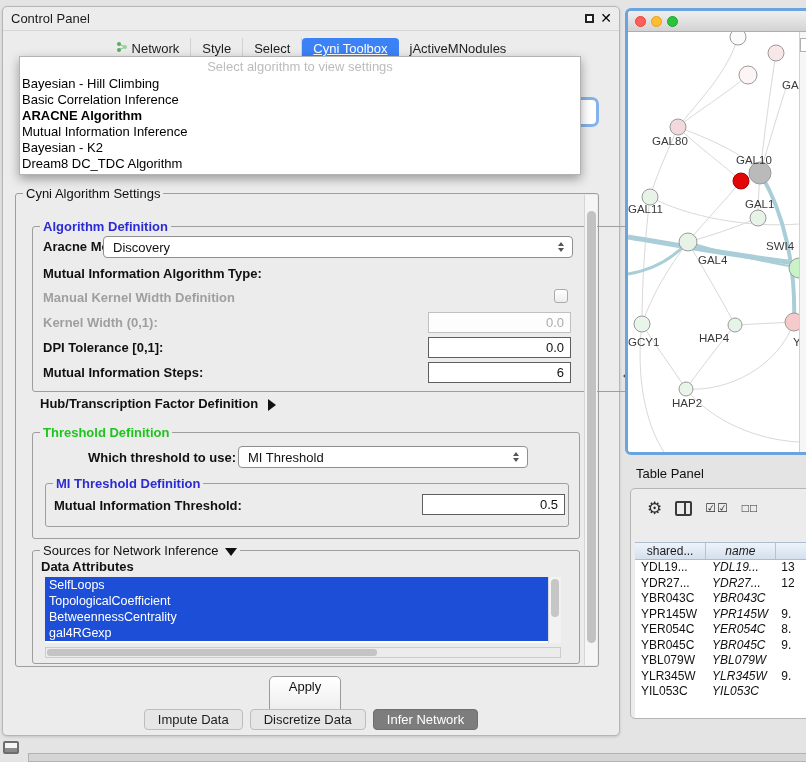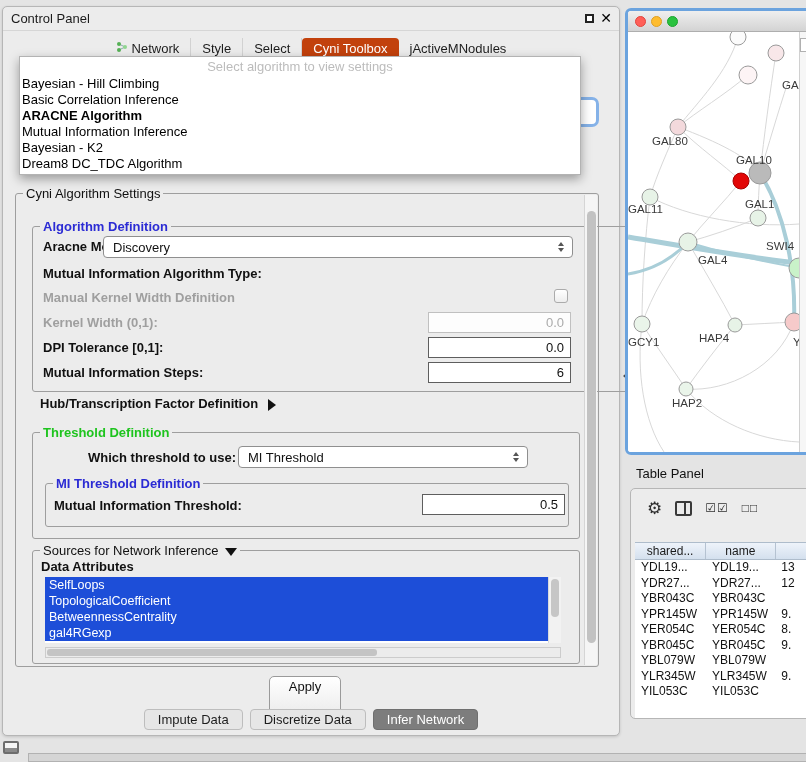--- a/index.html
+++ b/index.html
@@ -10,21 +10,21 @@
   
   #control-panel { position:absolute; left:2px; top:6px; width:618px; height:730px; background:#ececec; border:1px solid #b6b6b6; border-radius:5px; box-shadow:0 1px 3px rgba(0,0,0,.15); }
   #cp-titlebar { position:absolute; left:0; top:0; right:0; height:24px; border-bottom:1px solid #d6d6d6; }
   #cp-title { position:absolute; left:8px; top:4px; font-size:13px; color:#1b1b1b; }
   #cp-float { position:absolute; right:25px; top:7px; width:9px; height:9px; border:2px solid #222; background:#fff; }
   #cp-close { position:absolute; right:7px; top:3px; font-size:14px; font-weight:bold; color:#000; }
 
   #cp-tabs { position:absolute; left:0; top:31px; width:100%; display:flex; justify-content:center; }
   .cp-tab { height:21px; line-height:21px; padding:0 11px; font-size:13px; color:#1d1d1d; border-right:1px solid #d2d2d2; display:flex; align-items:center; gap:4px; }
   .cp-tab:last-child { border-right:none; }
-  .cp-tab.active { background:#c2410c; color:#fff; border-radius:4px 4px 0 0; border-right:none; }
+  .cp-tab.active { background:#3b82f6; color:#fff; border-radius:4px 4px 0 0; border-right:none;text-decoration:underline; }
 
   #combo-behind { position:absolute; left:552px; top:90px; width:44px; height:30px; border:3px solid #85b2e8; border-radius:7px; background:#fff; z-index:40; }
   #algo-popup { position:absolute; left:16px; top:49px; width:562px; height:119px; background:#fff; border:1px solid #b3b3b3; box-shadow:0 4px 10px rgba(0,0,0,.35); z-index:50; padding-top:1px; }
   #algo-placeholder { text-align:center; color:#bcbcbc; font-size:13px; height:18px; line-height:18px; }
   .algo-option { font-size:13px; height:16px; line-height:16px; padding-left:2px; color:#000; }
   .algo-option.selected { font-weight:bold; }
 
   .fs { position:absolute; border:1px solid #9e9e9e; border-radius:3px; }
   .fs > .legend { position:absolute; top:-8px; left:7px; background:#ececec; padding:0 3px; font-size:13px; color:#111; white-space:nowrap; }
   .legend.blue { color:#2b2bd4; font-weight:bold; }
@@ -79,21 +79,21 @@
   #tp-toolbar { position:absolute; left:0; top:0; right:0; height:38px; display:flex; align-items:center; gap:13px; padding-left:16px; }
   .tp-icon { font-size:17px; color:#2e2e2e; }
   .icon-columns { width:17px; height:15px; border:2px solid #3a3a3a; border-radius:2px; position:relative; display:inline-block; }
   .icon-columns::after { content:""; position:absolute; left:50%; top:0; bottom:0; width:2px; background:#3a3a3a; }
   .check-pair { font-size:12px; color:#2e2e2e; letter-spacing:1px; }
   #tp-table { position:absolute; left:4px; top:53px; right:0; bottom:0; background:#fff; font-size:12px; }
   .tp-header { display:flex; height:18px; background:linear-gradient(#eef3fa,#d4e0ee); border-top:1px solid #aebccb; border-bottom:1px solid #aebccb; }
   .tp-hcell { border-right:1px solid #b5c2d1; line-height:17px; text-align:center; color:#1a1a1a; overflow:hidden; white-space:nowrap; }
   .tp-row { display:flex; height:15.5px; line-height:15.5px; color:#111; }
   .tp-cell { overflow:hidden; white-space:nowrap; padding-left:6px; }
-  .c1 { width:76px; } .c2 { width:74px; } .c3 { width:40px; }
+  .c1 { width:76px; } .c2 { width:74px;font-style:italic; } .c3 { width:40px; }
 
   #mini-icon { position:absolute; left:3px; top:741px; width:16px; height:13px; border:2px solid #6d6d6d; border-radius:2px; background:#f5f5f5; }
   #mini-icon::after { content:""; position:absolute; left:0; right:0; bottom:0; height:4px; background:#8a8a8a; }
   #bottom-bar { position:absolute; left:28px; top:753px; width:790px; height:9px; background:#d5d5d5; border:1px solid #b2b2b2; }
 </style>
 </head>
 <body>
 
 <div id="app">
 

